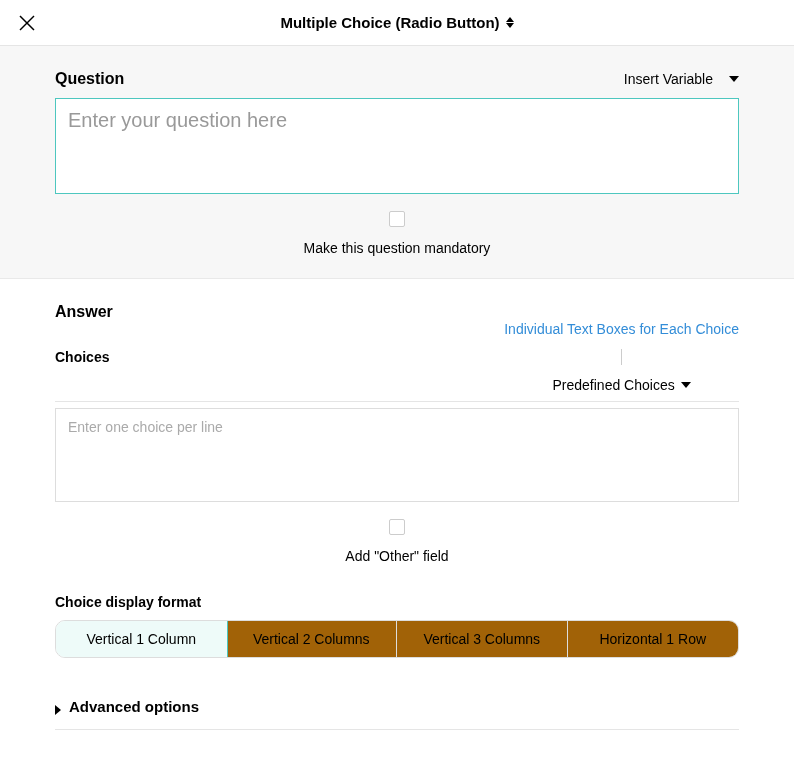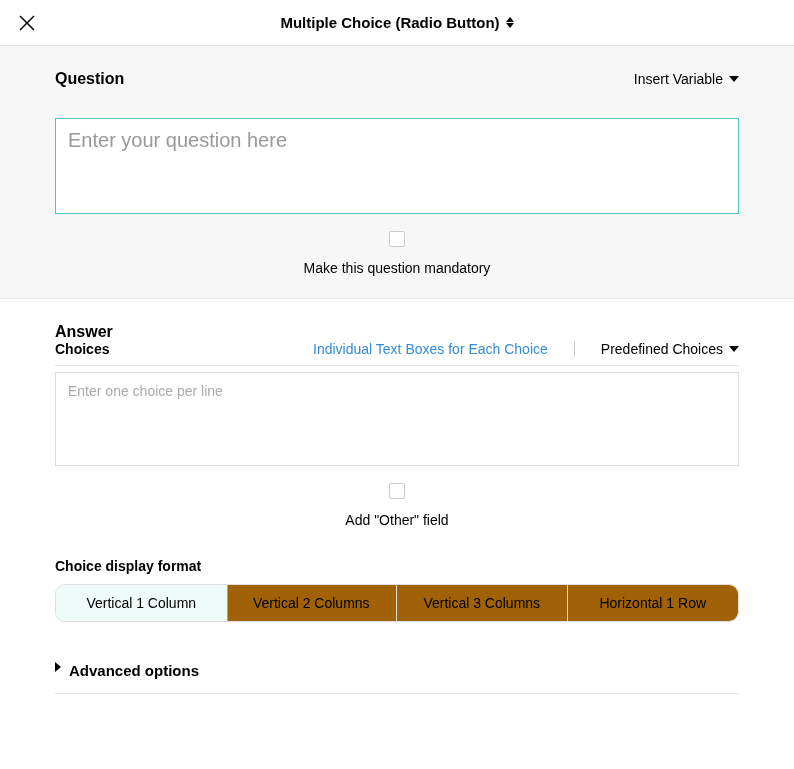--- a/index.html
+++ b/index.html
@@ -65,33 +65,33 @@
       justify-content: space-between;
       align-items: center;
     }
     .section-label {
       font-weight: 700;
       font-size: 16px;
     }
     .insert-var {
       display: inline-flex;
       align-items: center;
-      gap: 6px;
+      gap: 16px;
       font-size: 14px;
       cursor: pointer;
     }
     .caret-down {
       width: 0; height: 0;
       border-left: 5px solid transparent;
       border-right: 5px solid transparent;
       border-top: 6px solid #000;
     }
     .question-input {
       width: 100%;
-      margin-top: 30px;
+      margin-top: 10px;
       border: 1px solid #4dc7bf;
       background: #fff;
       height: 96px;
       padding: 10px 12px;
       font-size: 20px;
       font-weight: 300;
       color: #333;
       outline: none;
       resize: none;
       font-family: inherit;
@@ -122,21 +122,22 @@
     .choices-row {
       display: flex;
       justify-content: space-between;
       align-items: center;
       border-bottom: 1px solid #e5e5e5;
       padding-bottom: 8px;
     }
     .choices-links {
       display: flex;
       align-items: center;
-      gap: 26px;
+      gap: 12px;
+      flex-direction: column;
     }
     .link-blue {
       color: #338dd8;
       cursor: pointer;
     }
     .divider-v {
       width: 1px;
       height: 16px;
       background: #ccc;
     }
@@ -184,21 +185,21 @@
     .format-cell:last-child { border-right: none; }
     .format-cell.active {
       background: #eefbf9;
       border: 1px solid #4dc7bf;
       margin: -1px;
       position: relative;
       z-index: 1;
     }
     .advanced-row {
       display: flex;
-      align-items: flex-start;
+      align-items: flex-end;
       gap: 8px;
       margin-top: 40px;
       padding-bottom: 14px;
       border-bottom: 1px solid #e5e5e5;
       cursor: pointer;
     }
     .caret-right {
       width: 0; height: 0;
       border-top: 5px solid transparent;
       border-bottom: 5px solid transparent;

